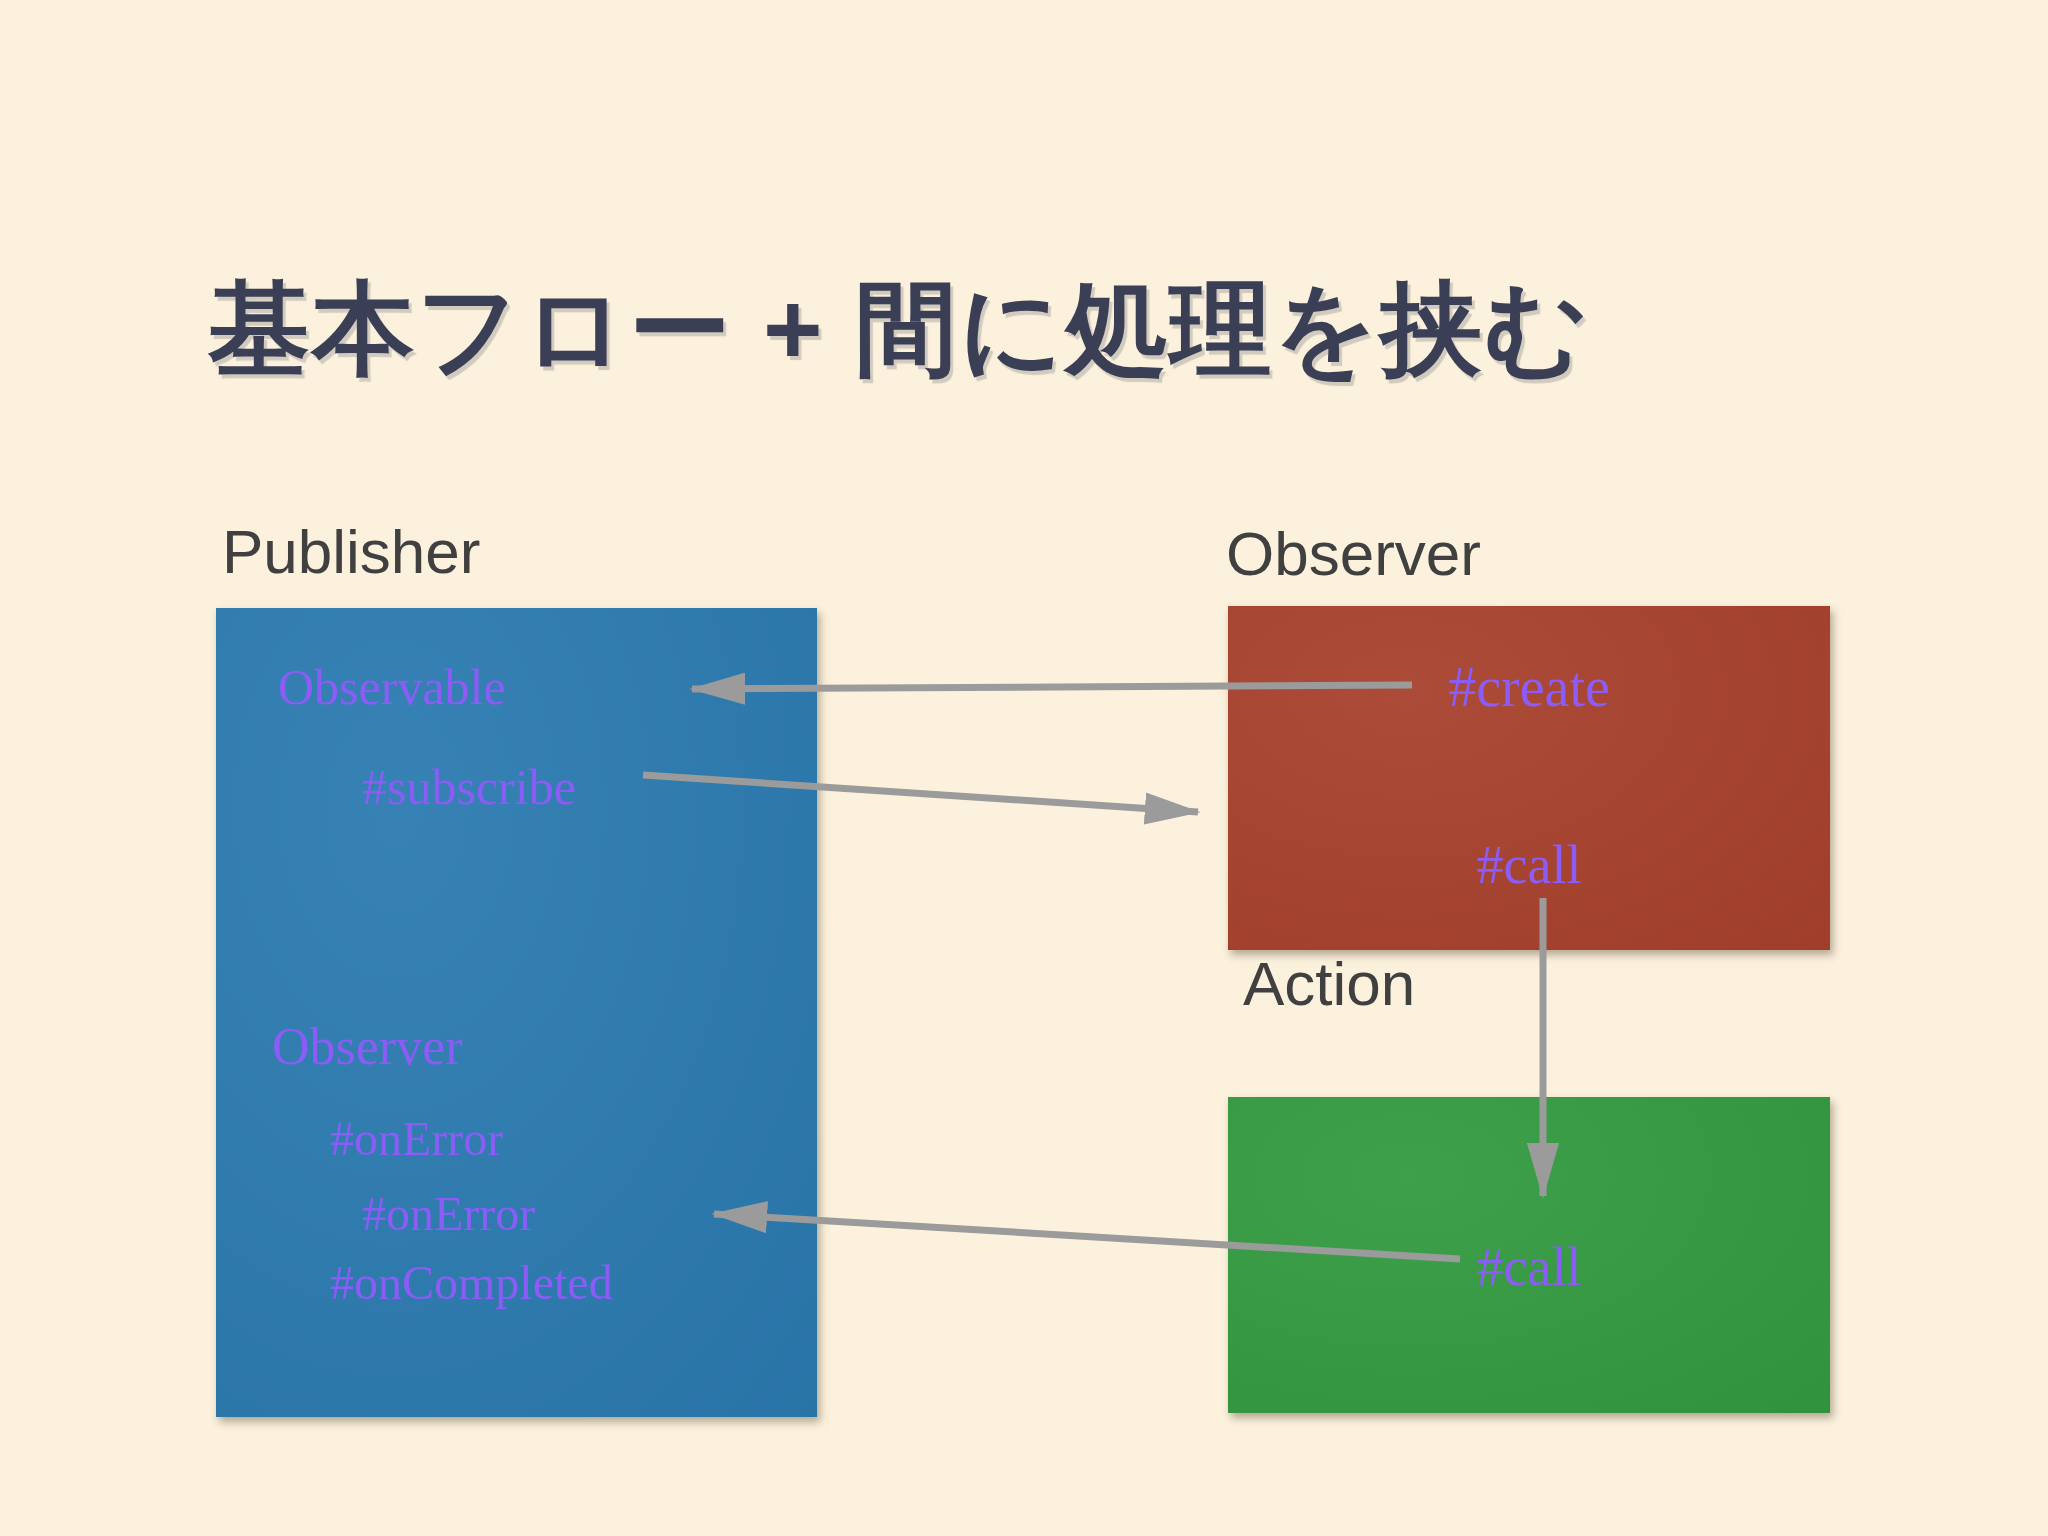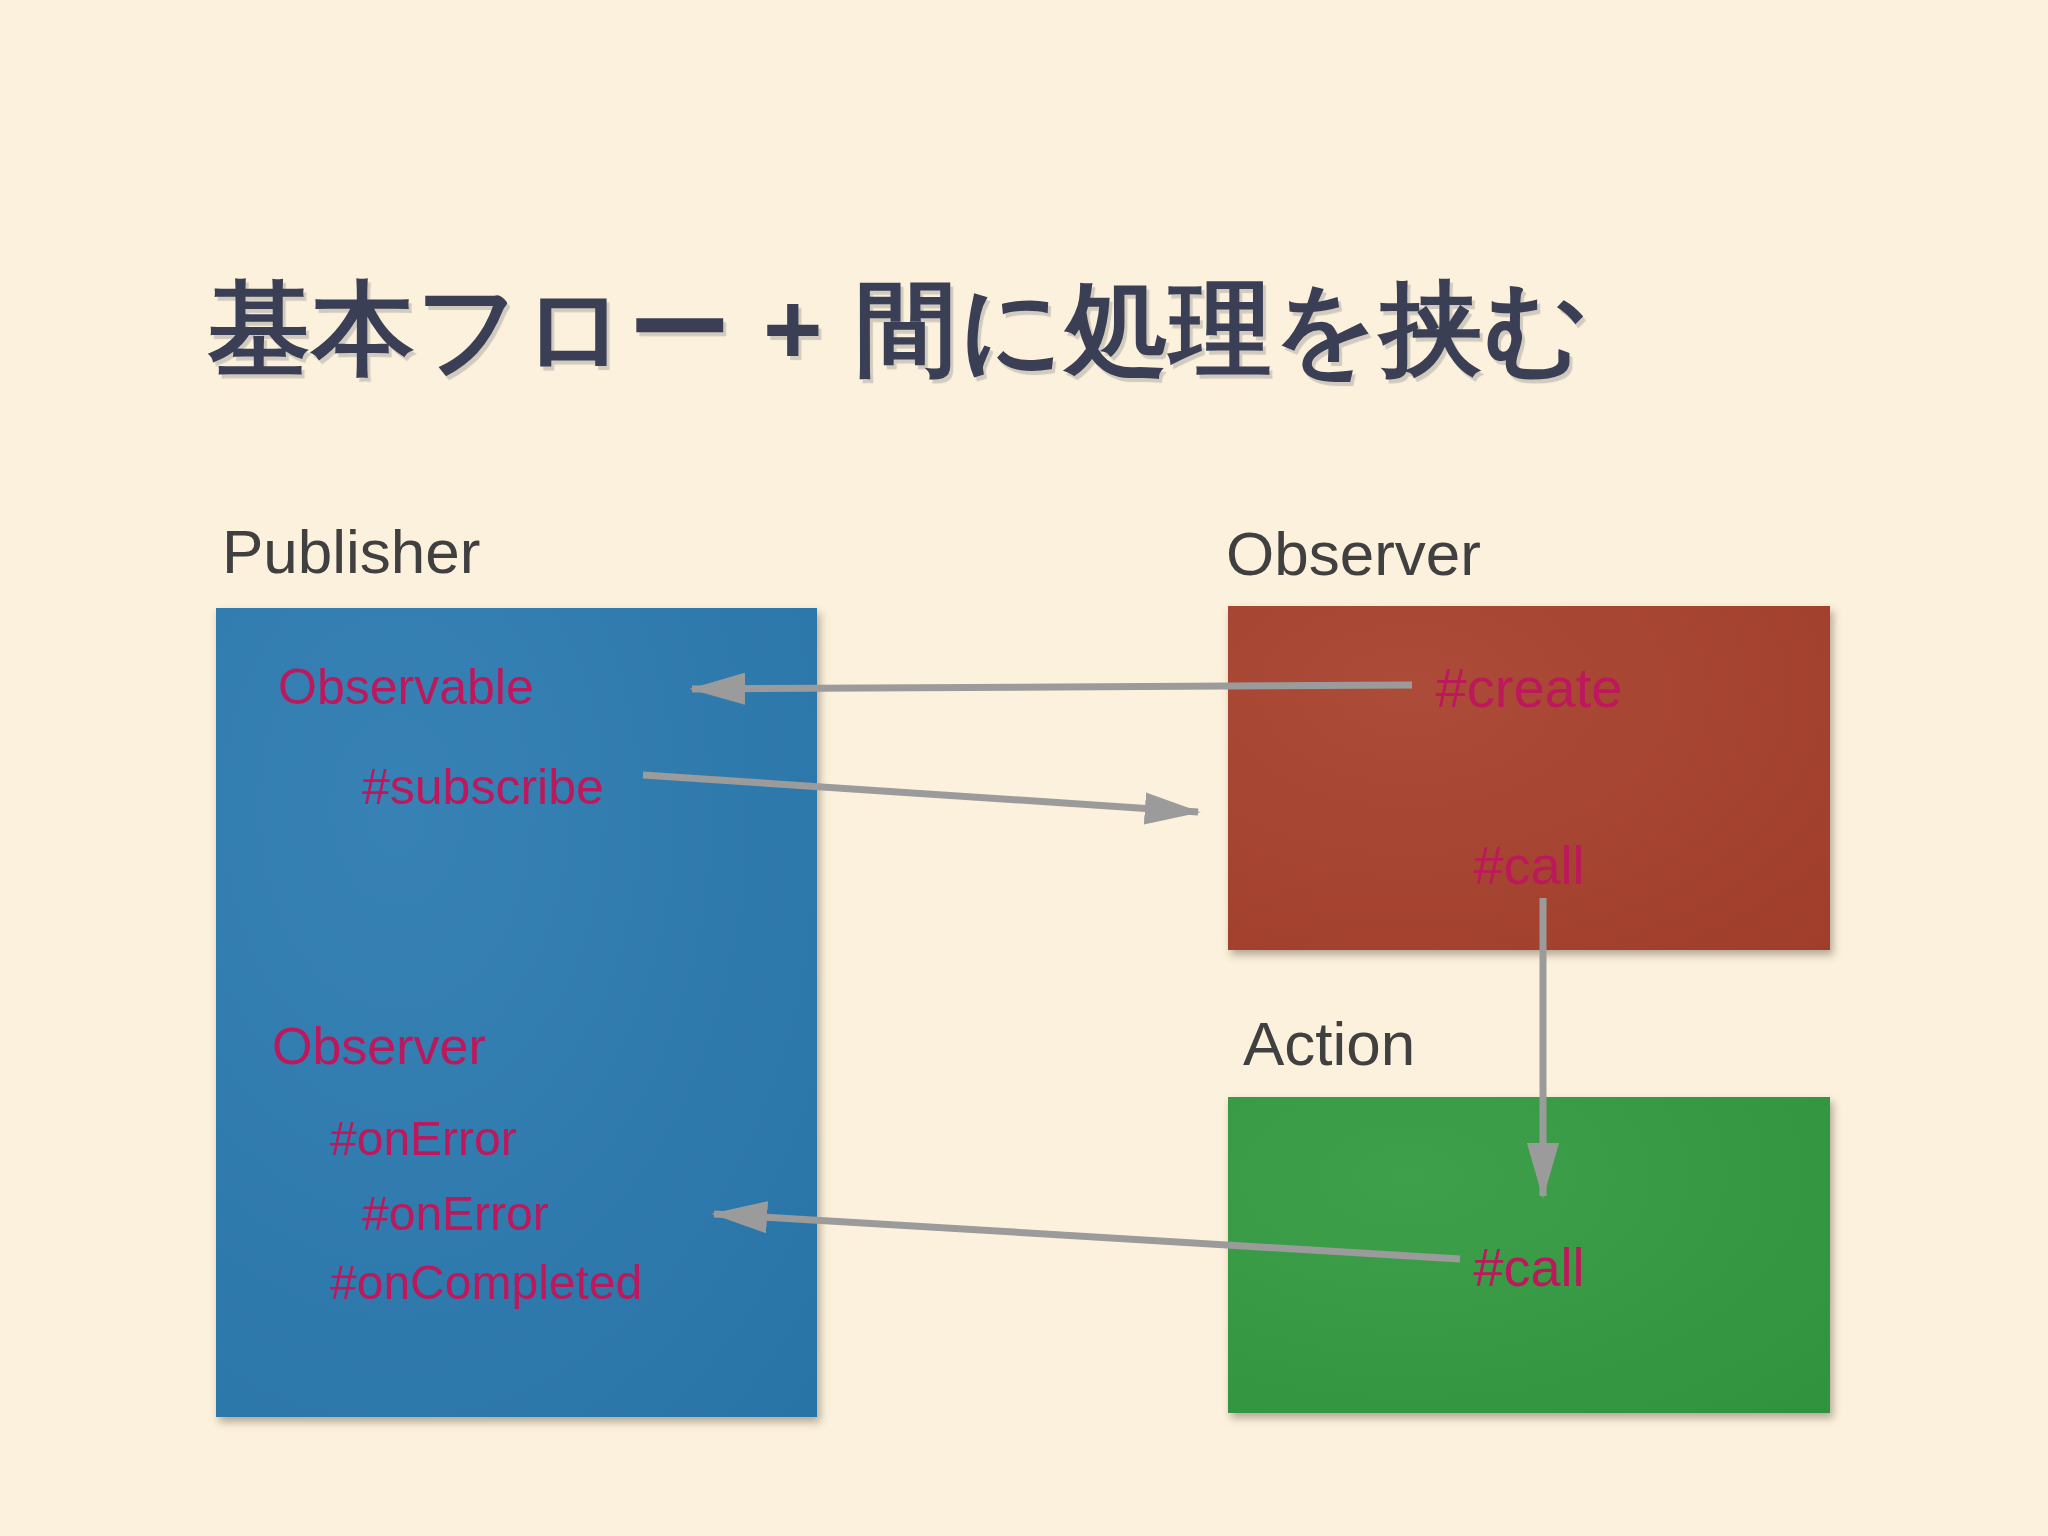--- a/index.html
+++ b/index.html
@@ -43,37 +43,38 @@
   
   .box::after {
     content: "";
     position: absolute;
     inset: 0;
     background: radial-gradient(ellipse at 30% 25%, rgba(255,255,255,0.06), rgba(0,0,0,0.05));
     pointer-events: none;
   }
   .box-text {
     position: absolute;
-    color: #be185d;
+    color: #8b5cf6;
     white-space: nowrap;
     line-height: 1.1;
+    font-family: Liberation Serif, serif;
   }
   .t-observable   { left: 278px;  top: 660px;  font-size: 50px; }
   .t-subscribe    { left: 362px;  top: 760px;  font-size: 50px; }
   .t-observer2    { left: 272px;  top: 1018px; font-size: 52px; }
   .t-onnext       { left: 330px;  top: 1113px; font-size: 48px; }
   .t-onerror      { left: 330px;  top: 1188px; font-size: 48px; margin-left: 32px; }
   .t-oncompleted  { left: 330px;  top: 1257px; font-size: 48px; }
   .t-create       { left: 1228px; top: 657px;  width: 602px; text-align: center; font-size: 56px; }
   .t-onsubscribe  { left: 1228px; top: 777px;  width: 602px; text-align: center; font-size: 45px; }
   .t-call-red     { left: 1228px; top: 836px;  width: 602px; text-align: center; font-size: 54px; }
   .t-call-green   { left: 1228px; top: 1238px; width: 602px; text-align: center; font-size: 54px; }
   .lbl-publisher { left: 222px;  top: 516px; }
   .lbl-observer  { left: 1226px; top: 518px; }
-  .lbl-action    { left: 1243px; top: 1008px; }
+  .lbl-action    { left: 1243px; top: 948px; }
   .box-publisher { left: 216px;  top: 608px;  width: 601px; height: 809px; }
   .box-observer  { left: 1228px; top: 606px;  width: 602px; height: 344px; }
   .box-action    { left: 1228px; top: 1097px; width: 602px; height: 316px; }
   #arrows {
     position: absolute;
     left: 0; top: 0;
     width: 2048px;
     height: 1536px;
     pointer-events: none;
   }

